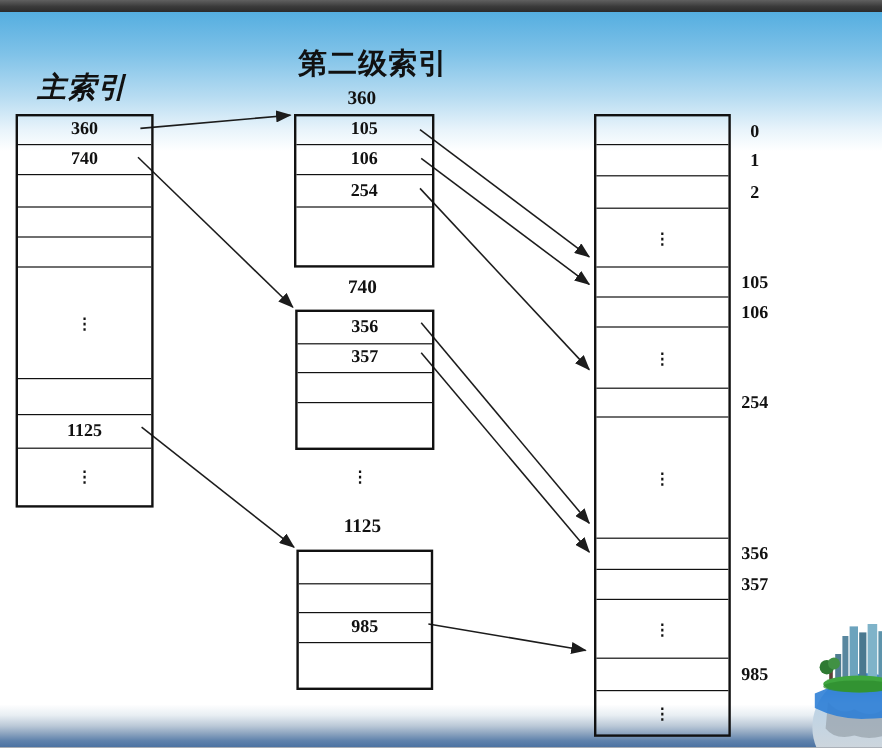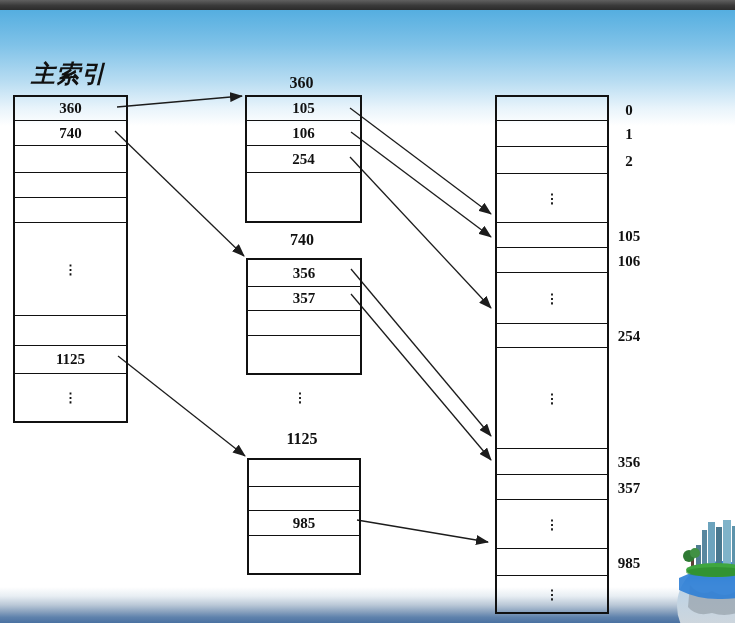--- a/index.html
+++ b/index.html
@@ -32,20 +32,21 @@
   #earth{position:absolute;left:668px;top:512px;z-index:3;}
 </style>
 </head>
 <body>
 
 <div class="stage">
   <div class="sky"></div>
   <div class="topbar"></div>
   <div class="bottomband"></div>
 
+  <div class="hdr" style="left:236px;top:42px;width:150px;">第二级索引</div>
   <div class="hdr" style="left:13px;top:62px;width:111px;font-style:italic;">主索引</div>
 
   <svg id="arrow-layer" width="735" height="623">
     <defs>
       <marker id="ah" markerUnits="userSpaceOnUse" markerWidth="13" markerHeight="10" refX="12" refY="5" orient="auto">
         <path d="M0,0 L13,5 L0,10 Z" fill="#1c1c1c"></path>
       </marker>
     </defs>
   <line x1="117" y1="107" x2="242" y2="96" stroke="#1c1c1c" stroke-width="1.3" marker-end="url(#ah)"></line>
       <line x1="115" y1="131" x2="244" y2="256" stroke="#1c1c1c" stroke-width="1.3" marker-end="url(#ah)"></line>

